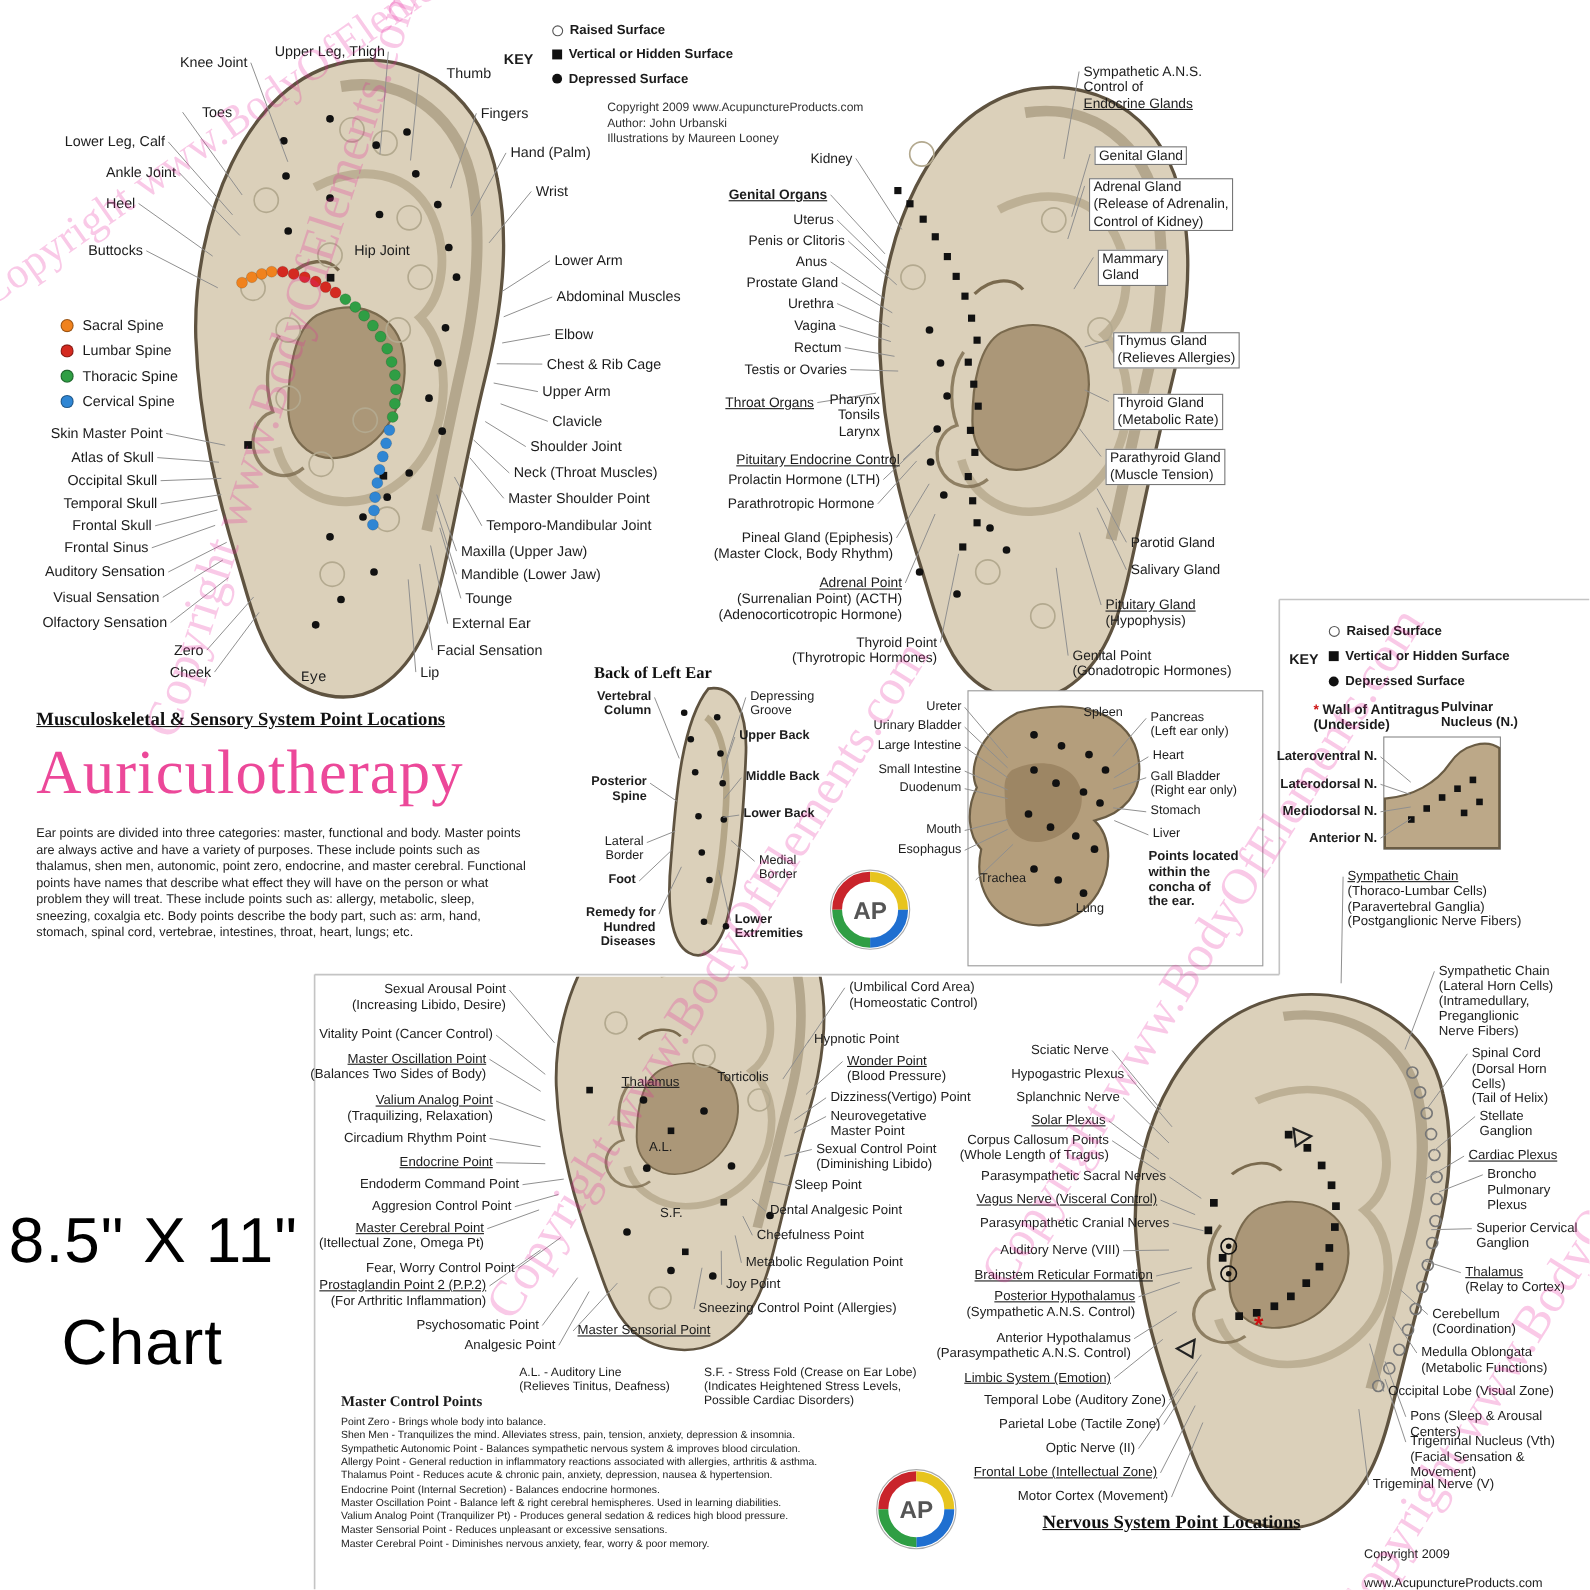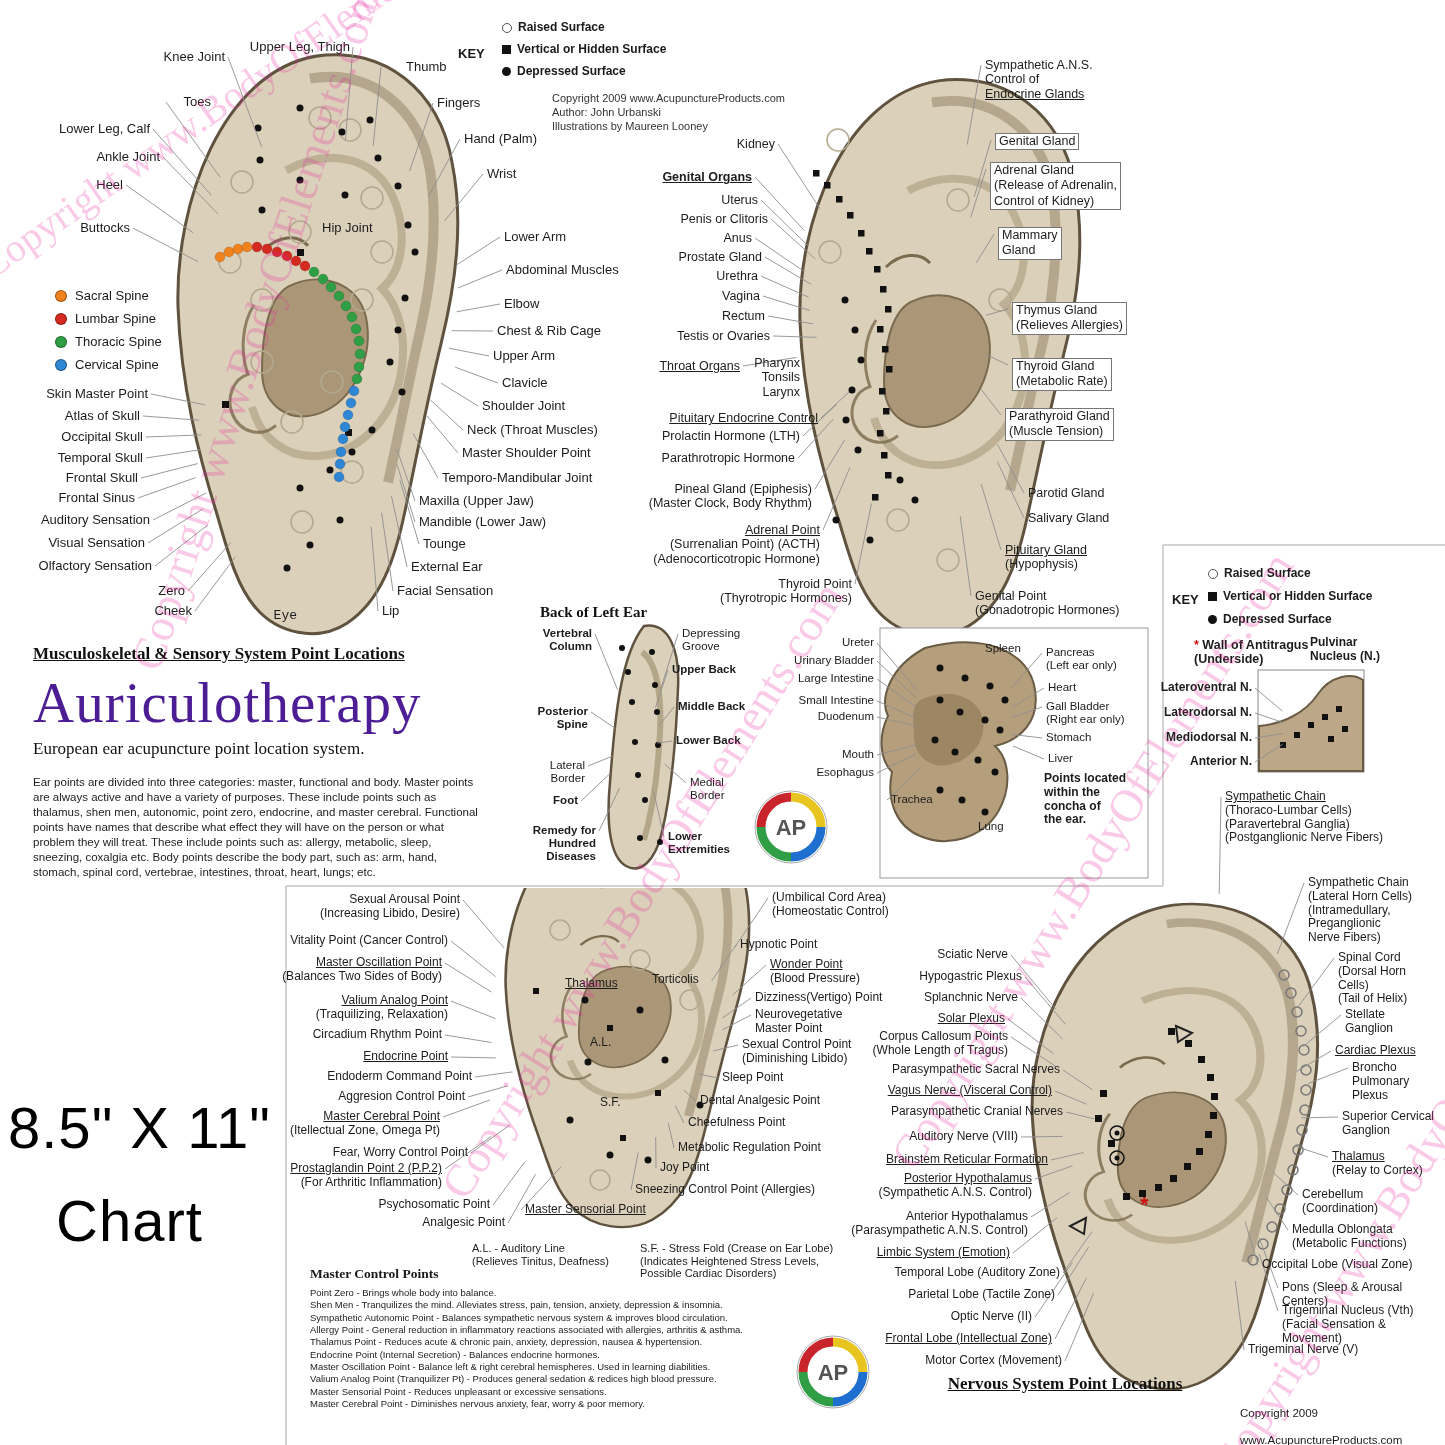--- a/index.html
+++ b/index.html
@@ -7,21 +7,21 @@
 body{font-family:"Liberation Sans",sans-serif;position:relative;overflow:hidden;color:#1a1a1a}
 #page{position:absolute;left:0;top:0;width:1445px;height:1445px}
 #art,#lines{position:absolute;left:0;top:0}
 #labels{position:absolute;left:0;top:0;width:1445px;height:1445px}
 .lbl{position:absolute;white-space:pre-line;line-height:1.15;color:#1c1c1c}
 .lbl.b{font-weight:bold}
 .ul{text-decoration:underline}
 .wbox{background:#fff;border:1px solid #777;padding:0 3px;line-height:1.22}
 .sectitle{position:absolute;font-family:"Liberation Serif",serif;font-weight:bold;text-decoration:underline;text-align:center;color:#111}
 .sectitle-l{font-family:"Liberation Serif",serif;font-weight:bold;text-decoration:underline;color:#111;font-size:17px}
-.bigtitle{font-family:"Liberation Serif",serif;font-size:57px;color:#4c1d95;margin-top:6px;letter-spacing:1px}
+.bigtitle{font-family:"Liberation Serif",serif;font-size:57px;color:#ec4899;margin-top:6px;letter-spacing:1px}
 .subtitle{font-family:"Liberation Serif",serif;font-size:17px;color:#111;margin-top:4px}
 .bodytext{font-size:11.5px;width:448px;margin-top:16px;line-height:1.3;color:#222}
 .keyblock{position:absolute}
 .keytitle{position:absolute;font-weight:bold;font-size:13px}
 .keyrow{position:absolute;font-weight:bold;font-size:12px;white-space:nowrap}
 .sym{display:inline-block;vertical-align:middle;margin-right:6px}
 .so{width:10px;height:10px;border:1.5px solid #555;border-radius:50%}
 .sq{width:9px;height:9px;background:#111}
 .sf{width:9px;height:9px;background:#111;border-radius:50%}
 .credits{position:absolute;font-size:11px;color:#333;line-height:1.25}
@@ -730,21 +730,20 @@
 <div class="credits" style="left:552px;top:92px">
   <div>Copyright 2009 www.AcupunctureProducts.com</div>
   <div>Author: John Urbanski</div>
   <div>Illustrations by Maureen Looney</div>
 </div>
 
 
 <div style="position:absolute;left:33px;top:644px">
   <div class="sectitle-l">Musculoskeletal &amp; Sensory System Point Locations</div>
   <div class="bigtitle">Auriculotherapy</div>
-  <div class="subtitle">European ear acupuncture point location system.</div>
   <div class="bodytext">Ear points are divided into three categories: master, functional and body. Master points are always active and have a variety of purposes. These include points such as thalamus, shen men, autonomic, point zero, endocrine, and master cerebral. Functional points have names that describe what effect they will have on the person or what problem they will treat. These include points such as: allergy, metabolic, sleep, sneezing, coxalgia etc. Body points describe the body part, such as: arm, hand, stomach, spinal cord, vertebrae, intestines, throat, heart, lungs; etc.</div>
 </div>
 
 <div class="sectitle-l" style="position:absolute;left:540px;top:604px;font-size:15px;text-decoration:none">Back of Left Ear</div>
 
 <div class="lbl b" style="left:1044px;top:772px;font-size:12px">Points located
 within the
 concha of
 the ear.</div>
 

